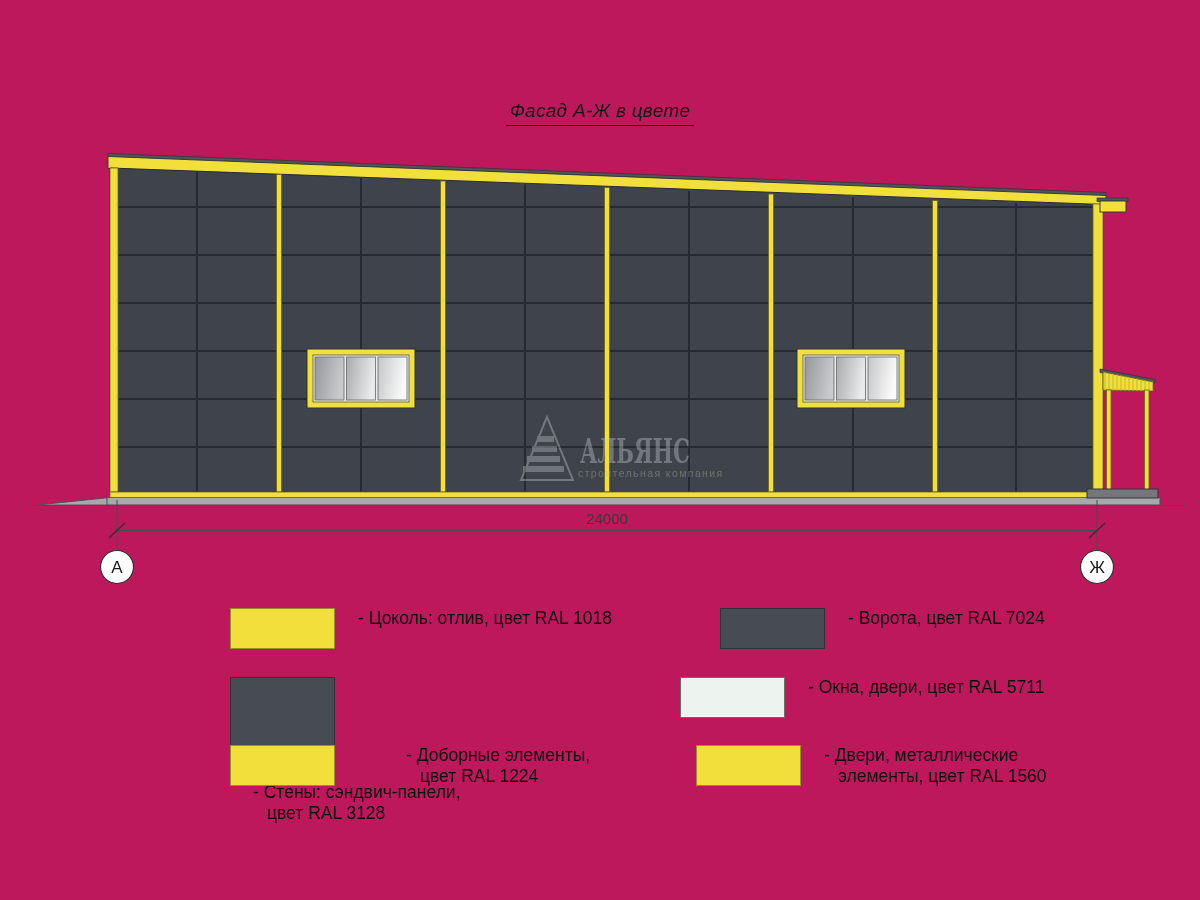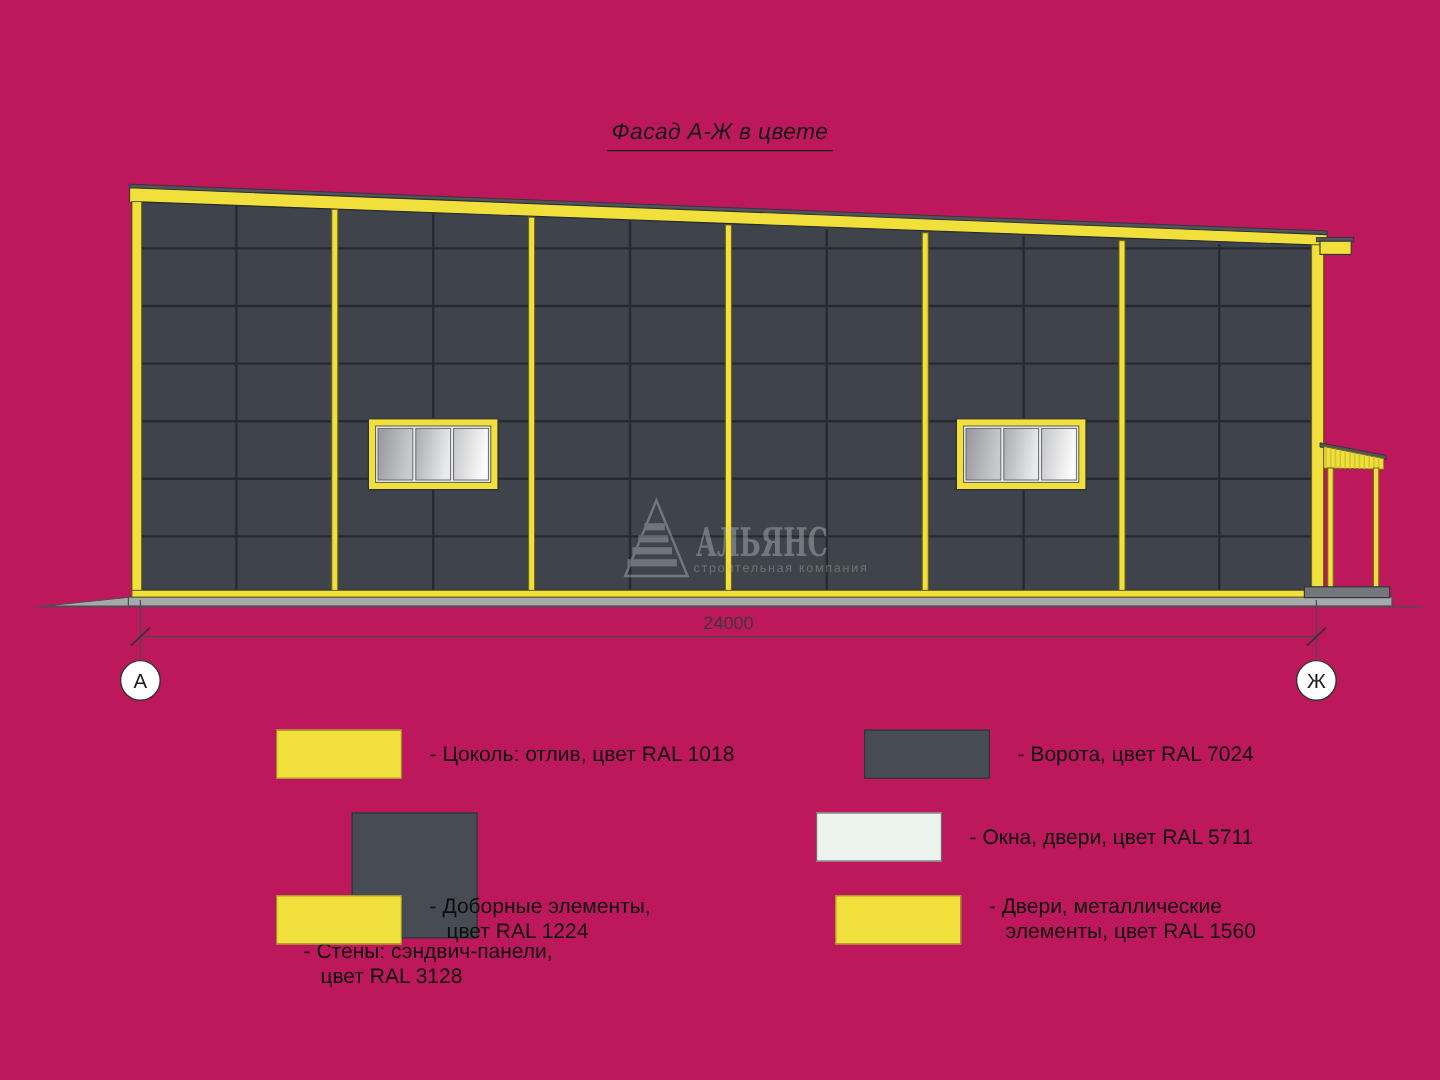--- a/index.html
+++ b/index.html
@@ -21,21 +21,21 @@
   .fwall{fill:var(--ral-7024-wall);}
   .ftrim{fill:#50545B;}
   .fgray{fill:var(--ground-gray);}
   .fdim{stroke:var(--dimension-line);}
   .dimtext{fill:#3a3a3a;font-size:15px;}
   .axistext{fill:#1c1c1c;font-size:17px;}
   .wm{opacity:.38;}
   .wm-name{fill:#c9cdd1;font-family:"DejaVu Serif",serif;font-weight:bold;font-size:33px;}
   .wm-sub{fill:#b8bb9c;font-size:10.5px;letter-spacing:1.4px;}
   
-  .legend-item{position:absolute;display:flex;align-items:center;}
+  .legend-item{position:absolute;display:flex;}
   .swatch{width:103px;height:39px;flex:0 0 103px;}
   .sw-yellow{background:var(--ral-1018-yellow);border:1px solid #9b8f2a;}
   .sw-dark{background:var(--legend-dark-swatch);border:1px solid #2f3338;}
   .sw-white{background:var(--ral-9003-white);border:1px solid #6a6f6a;}
   .legend-text{margin-left:23px;font-size:17.5px;color:#0d0d0d;line-height:21px;white-space:nowrap;}
   .legend-text .l2{padding-left:14px;}
 </style>
 </head>
 <body>
 
@@ -165,21 +165,21 @@
     </div>
 
     <div class="legend-item" style="left:230px;top:677px;flex-direction:column;">
       <div class="swatch sw-dark"></div>
       <div class="legend-text">
         <div>- Стены: сэндвич-панели,</div>
         <div class="l2">цвет RAL 3128</div>
       </div>
     </div>
 
-    <div class="legend-item" style="left:230px;top:745px;">
+    <div class="legend-item" style="left:230px;top:745px;gap:48px;">
       <div class="swatch sw-yellow"></div>
       <div class="legend-text">
         <div>- Доборные элементы,</div>
         <div class="l2">цвет RAL 1224</div>
       </div>
     </div>
 
     <div class="legend-item" style="left:680px;top:608px;padding-left:40px;">
       <div class="swatch sw-dark"></div>
       <div class="legend-text">

